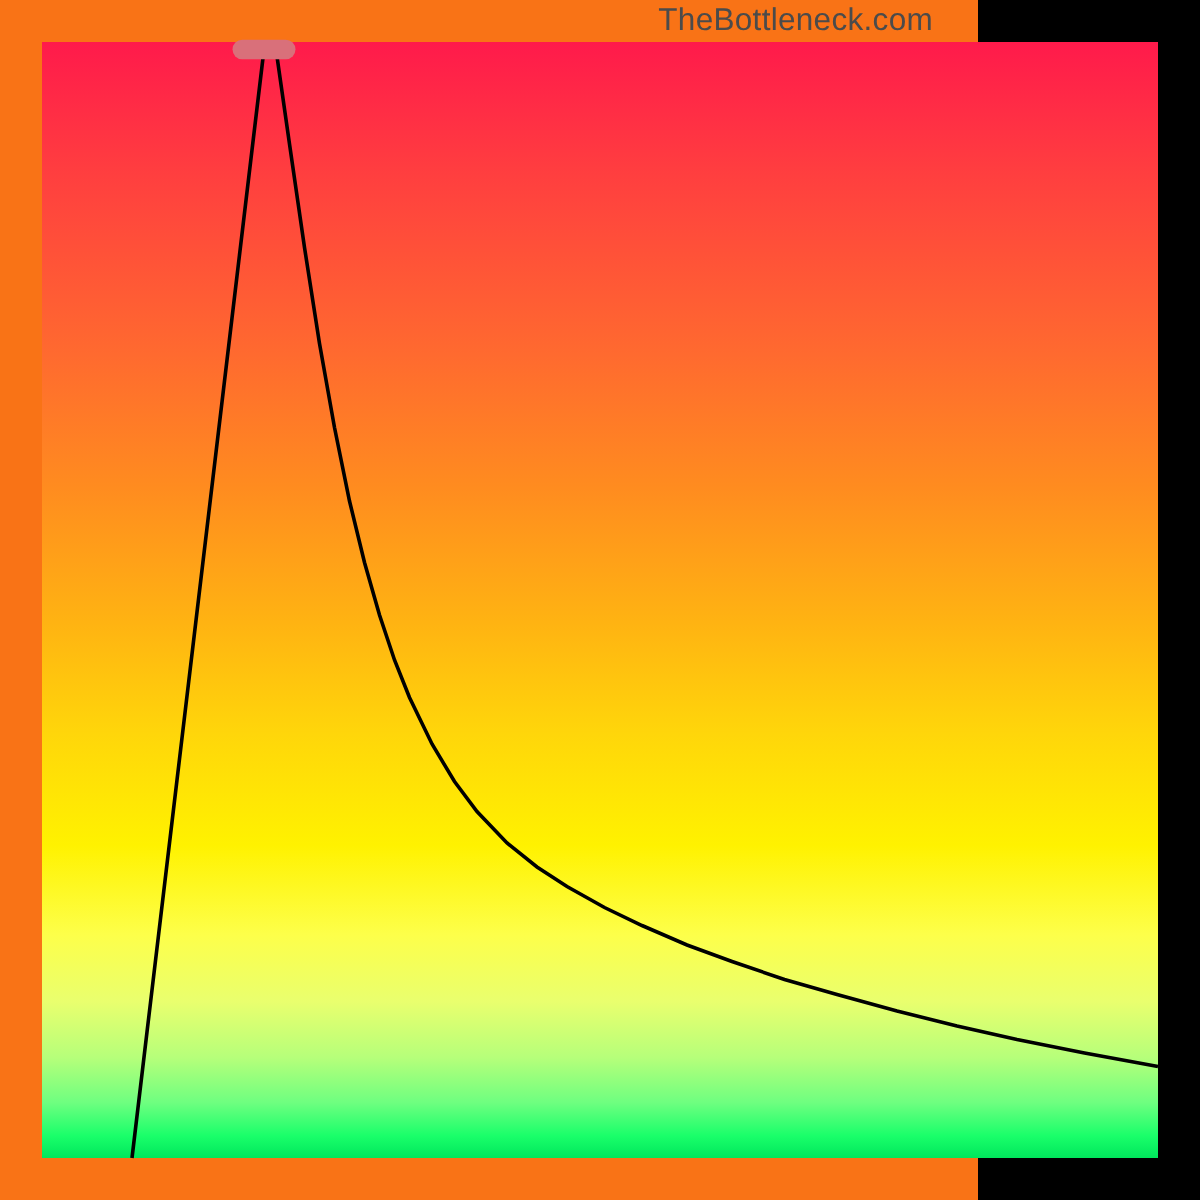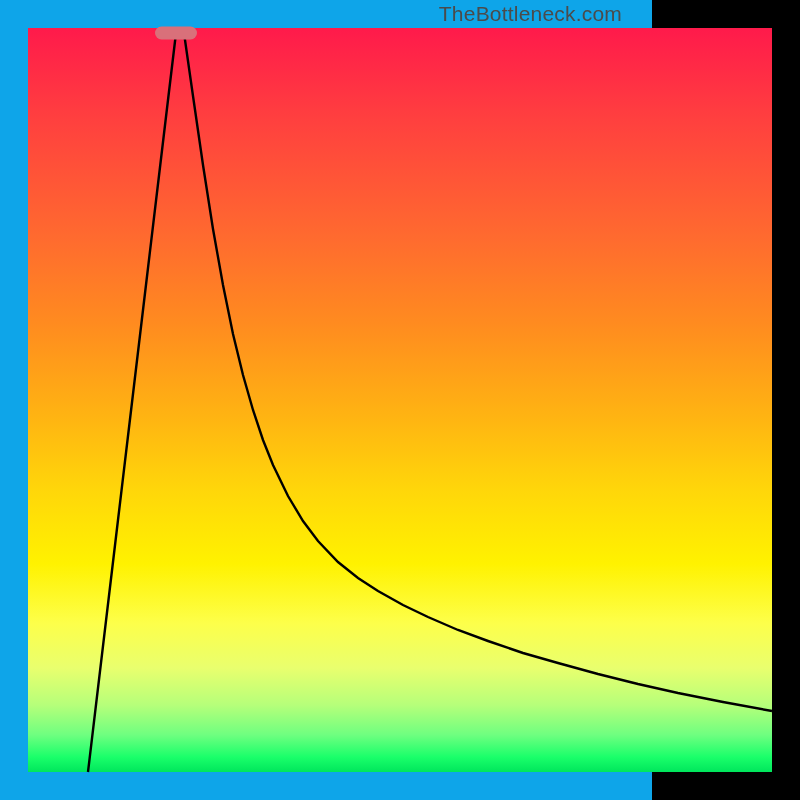--- a/index.html
+++ b/index.html
@@ -8,21 +8,21 @@
     width: 800px;
     height: 800px;
     overflow: hidden;
     background: #000;
     font-family: Arial, Helvetica, sans-serif;
   }
   .frame {
     position: relative;
     width: 652px;
     height: 800px;
-    background: #0ea5e9;
+    background: #f97316;
   }
   .plot {
     position: absolute;
     left: 28px;
     top: 28px;
     width: 744px;
     height: 744px;
     background: linear-gradient(to bottom,
       #ff1a4b 0%,
       #ff3f3f 12%,

